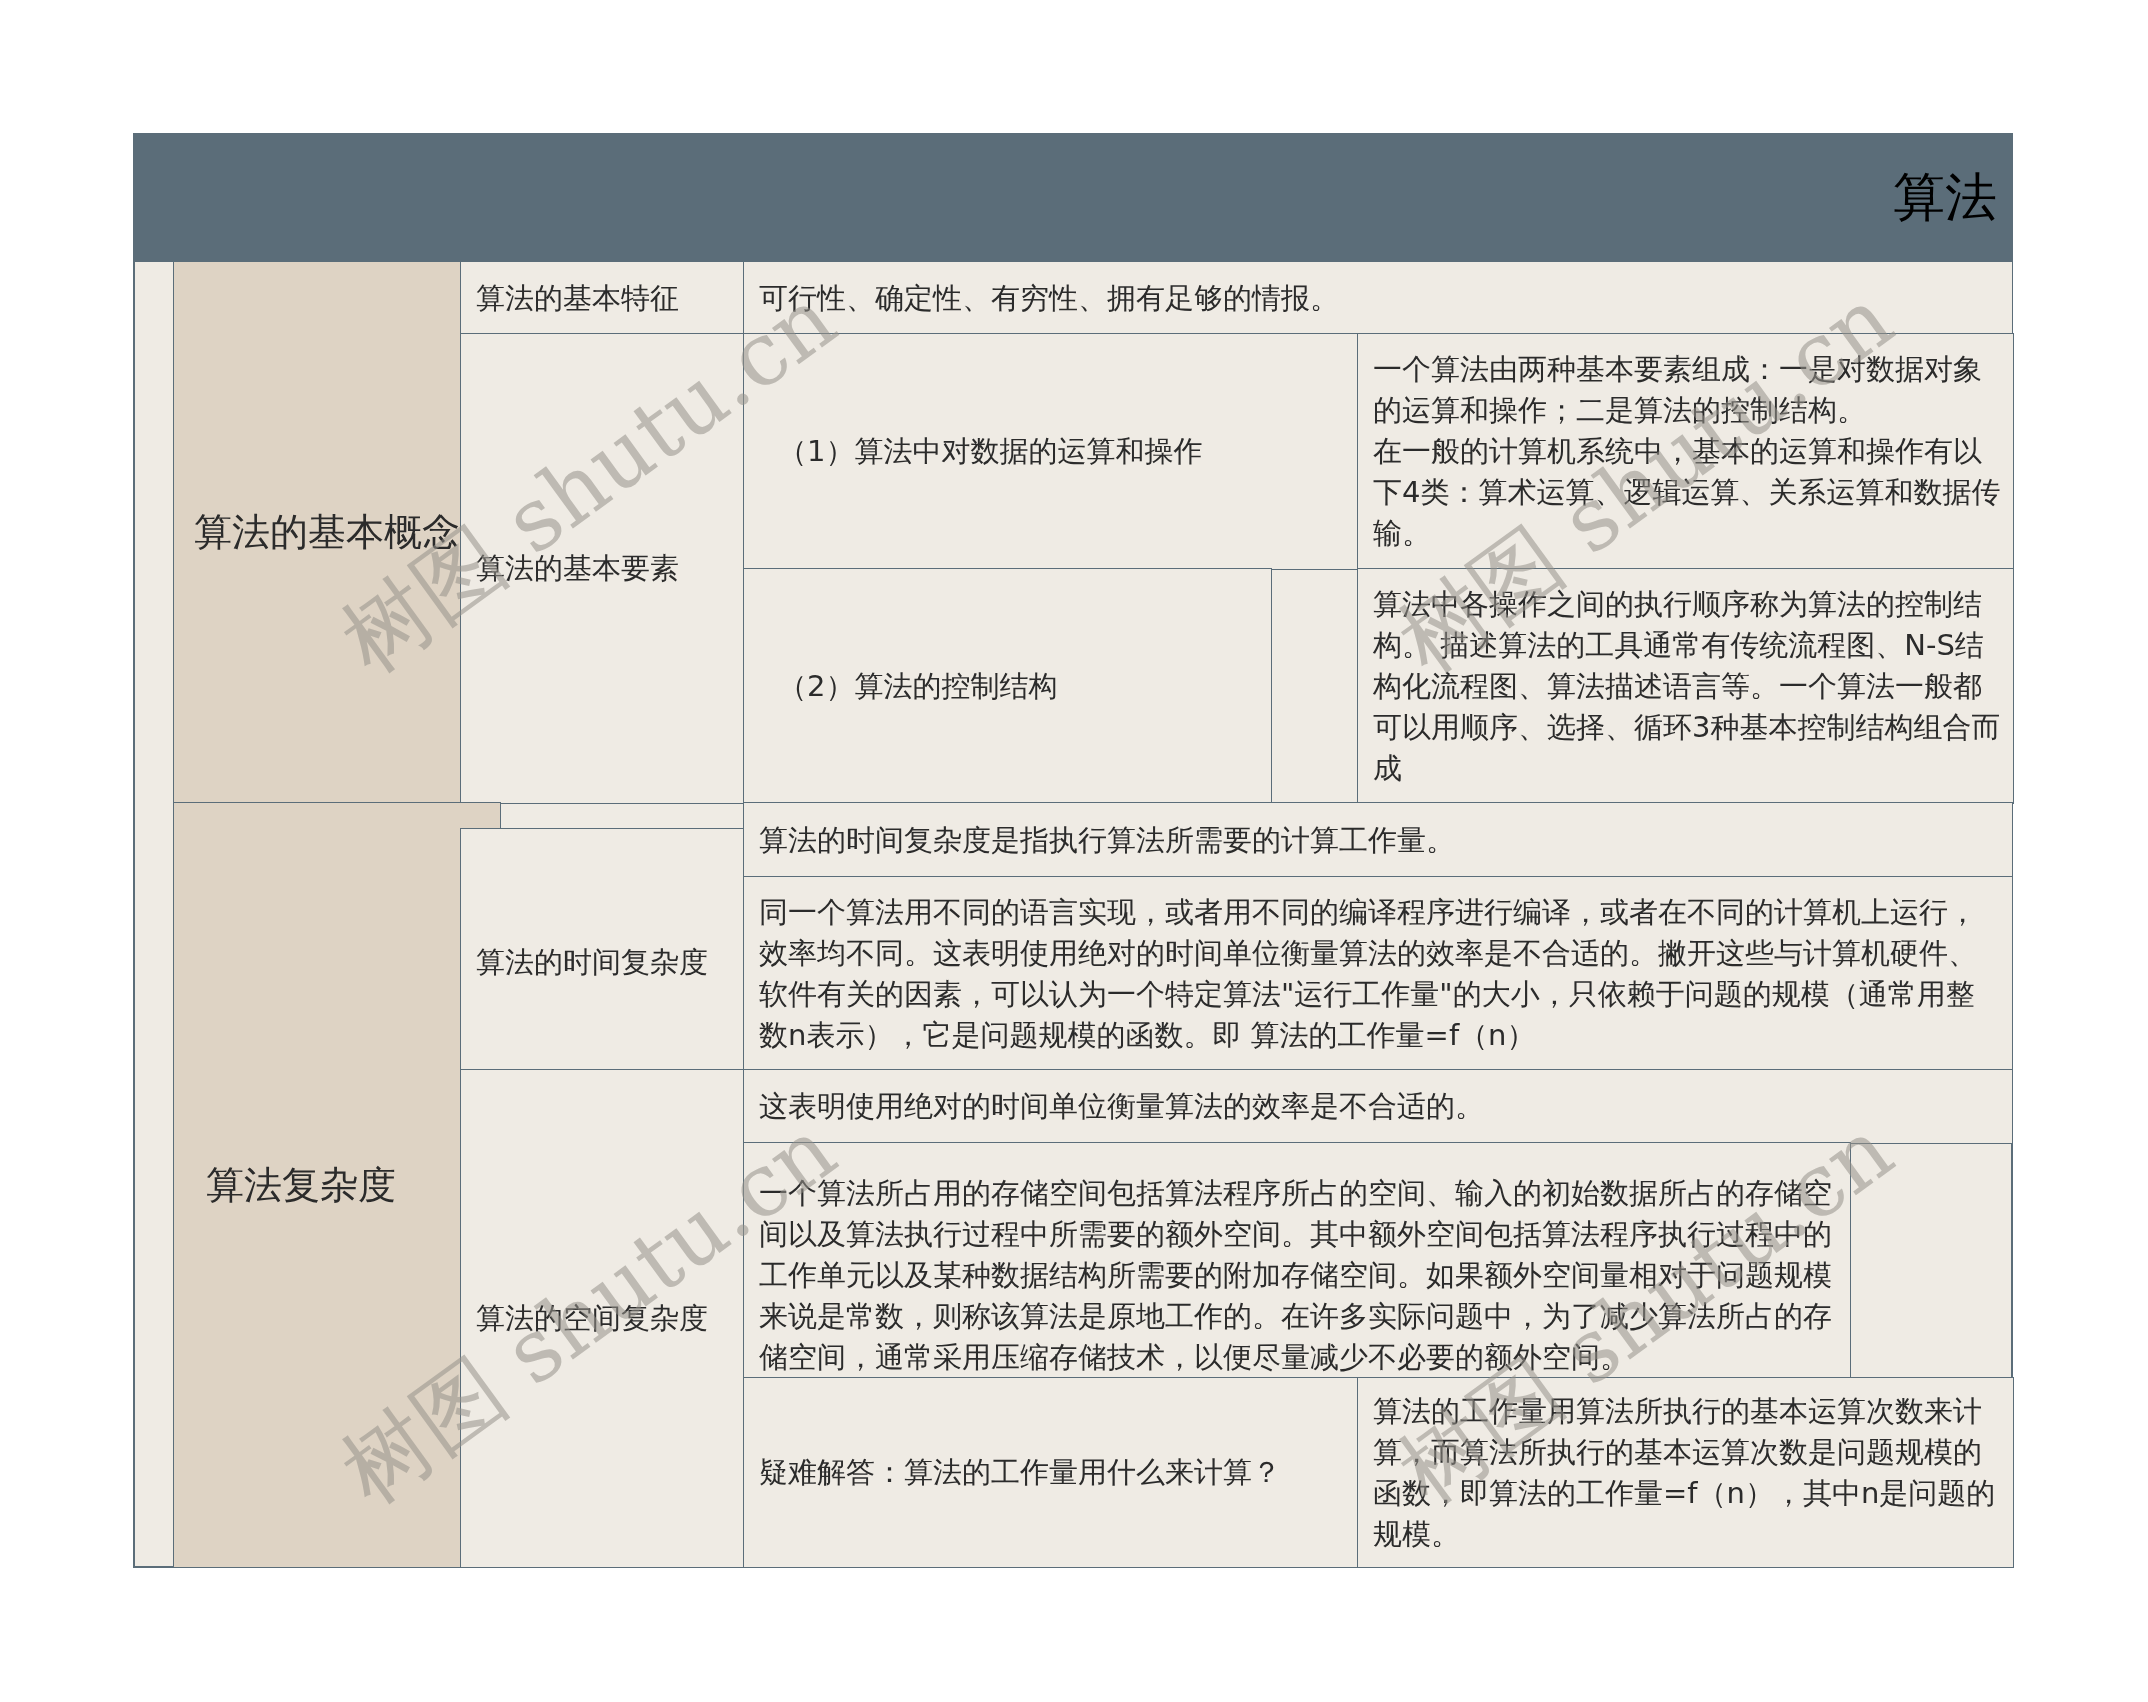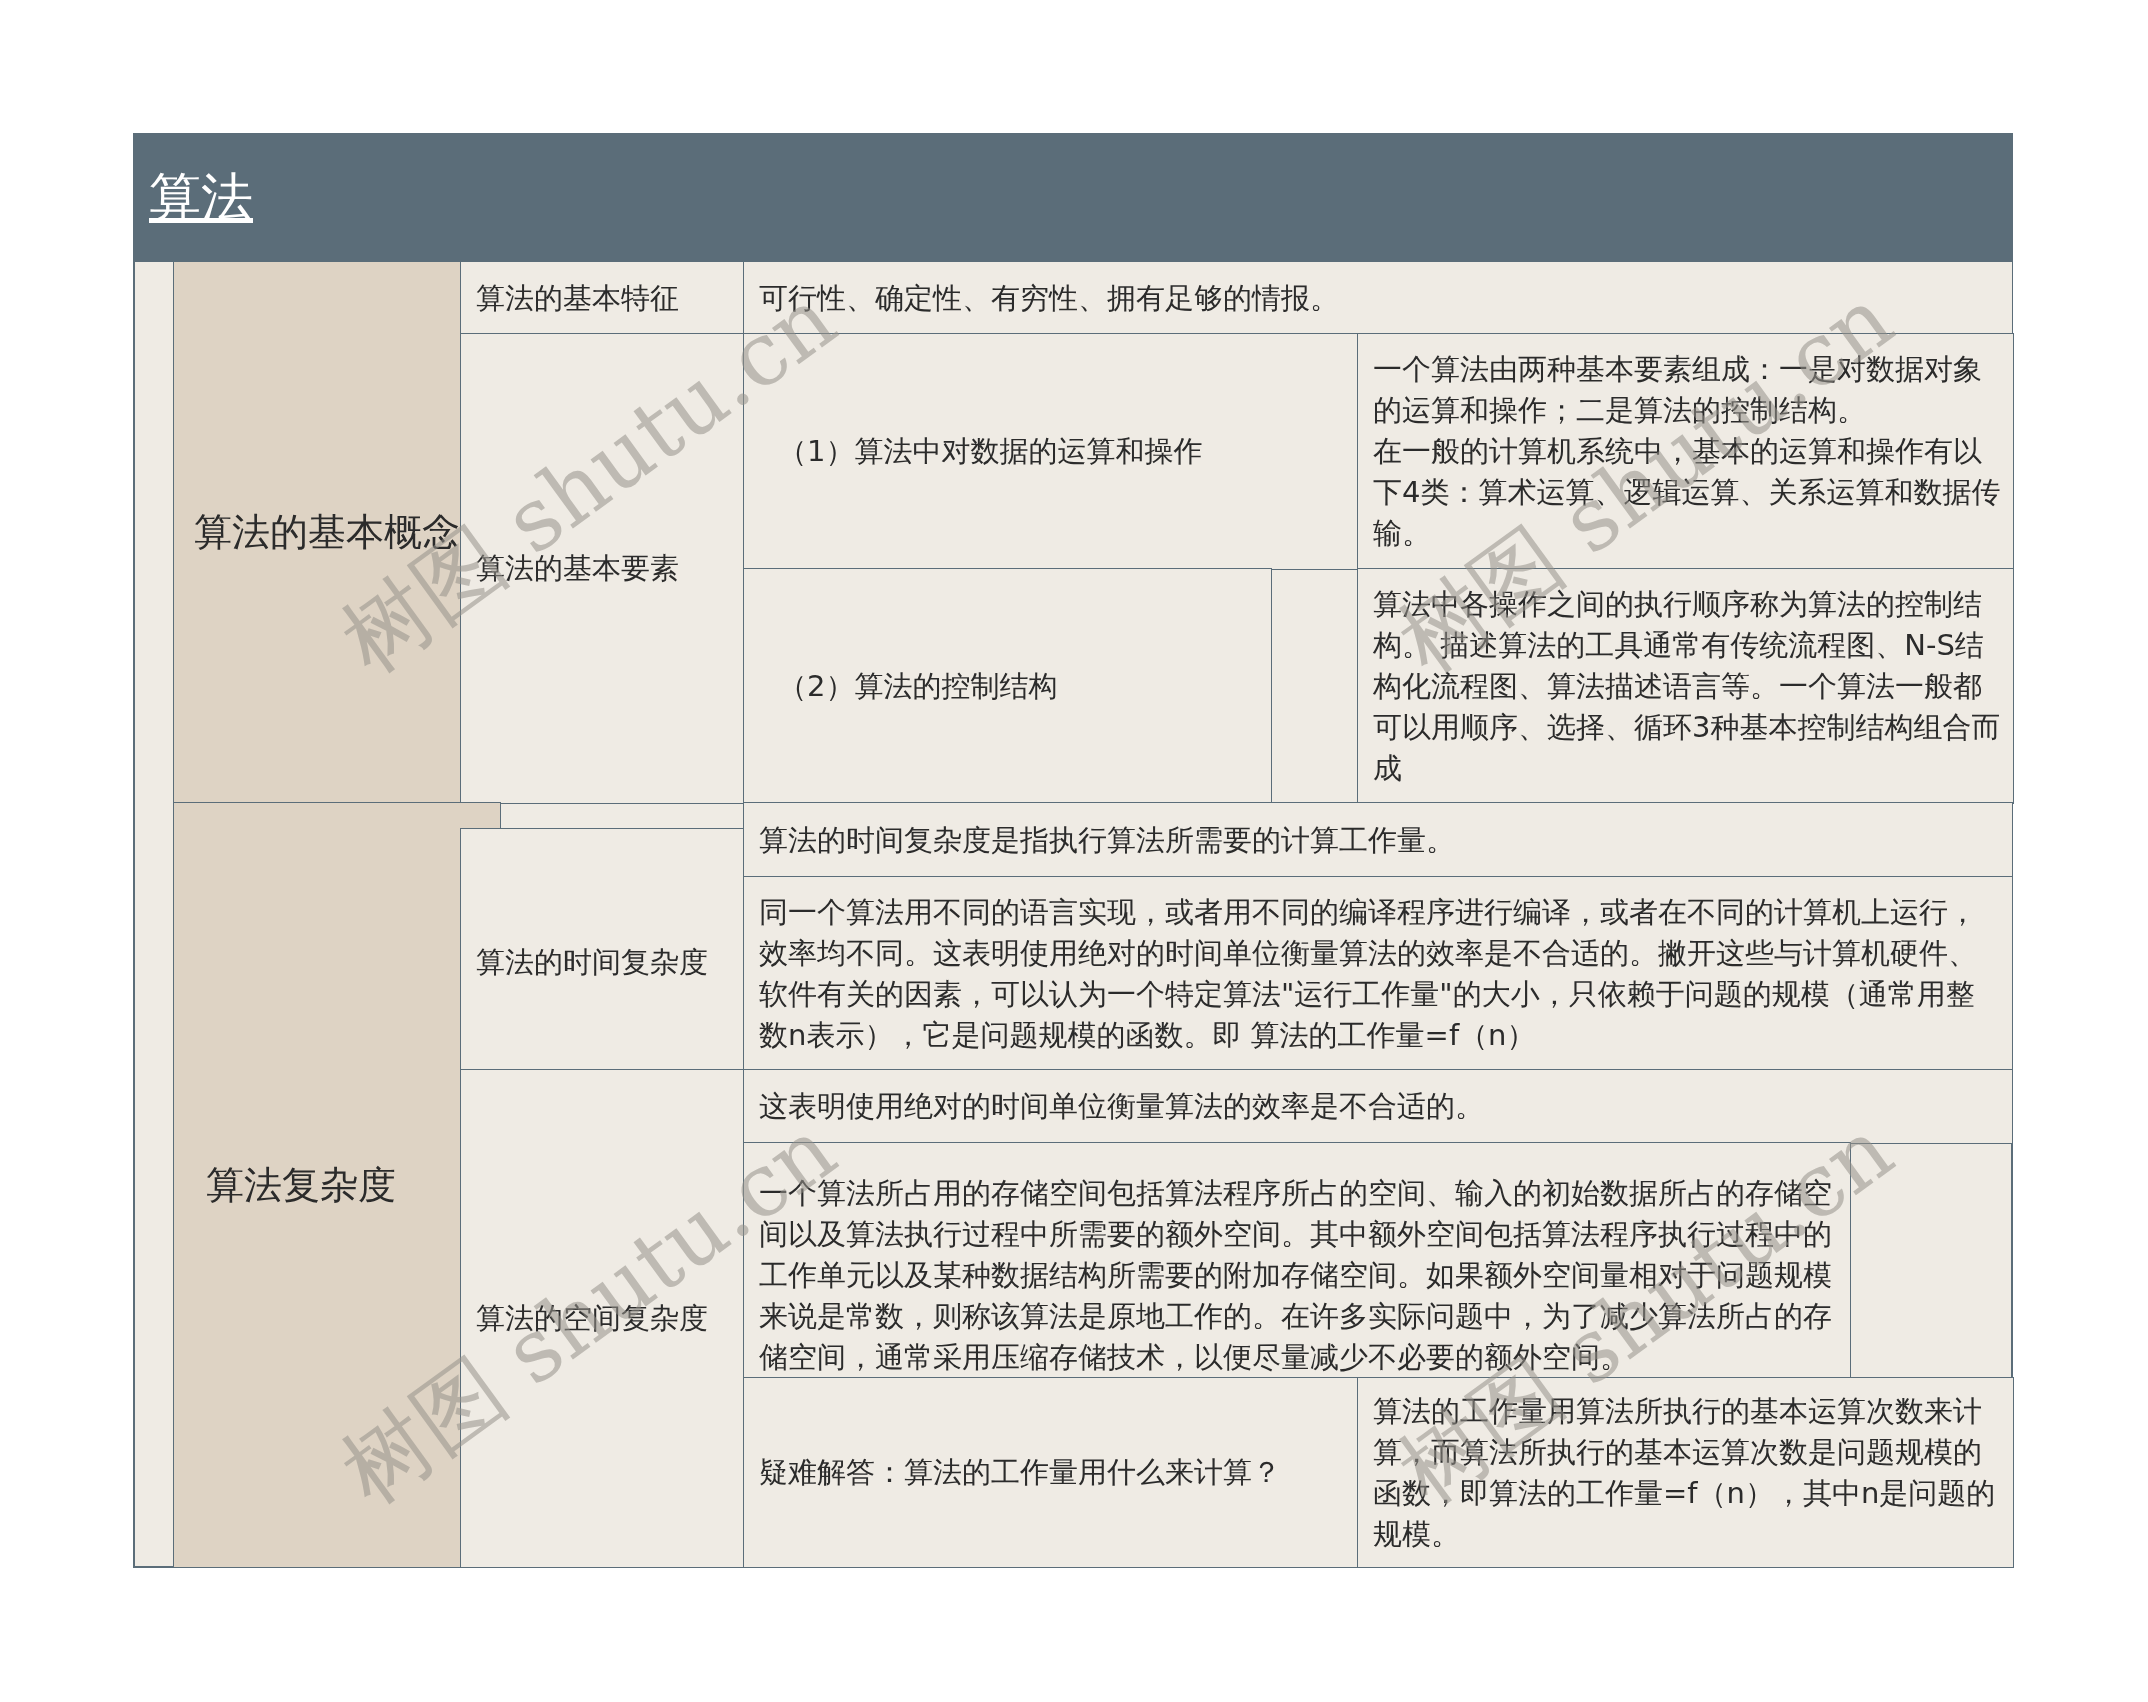--- a/index.html
+++ b/index.html
@@ -4,21 +4,21 @@
 <style>
   html, body { margin: 0; padding: 0; background: #ffffff; }
   body { width: 2148px; height: 1703px; position: relative; overflow: hidden;
          font-family: "DejaVu Sans", "Liberation Sans", sans-serif; color: #2b2b2b; }
   .table { position: absolute; left: 133px; top: 133px; width: 1880px; height: 1435px;
            box-sizing: border-box; border: 2.5px solid #5b6d79; background: #efebe4; }
   .cell { position: absolute; box-sizing: border-box; border: 1.7px solid #5b6d79;
           background: #efebe4; display: flex; align-items: center;
           padding: 0 15px; font-size: 29px; line-height: 41px; }
   .cell.lvl1 { background: #ded3c4; font-size: 38px; line-height: 47px; padding-left: 20px; margin-left: 40px; }
-  .cell.hdr { background: #5b6d79; color: #ffffff; font-size: 52px; justify-content: flex-start; border-color: #5b6d79; text-decoration: underline; }
+  .cell.hdr { background: #5b6d79; color: #000000; font-size: 52px; justify-content: flex-end; border-color: #5b6d79; }
   .cell span { display: block; white-space: pre-wrap; word-break: break-all; }
   .watermark { position: absolute; font-family: "DejaVu Serif", "Liberation Serif", serif;
                font-size: 87px; color: rgba(150,145,138,0.55); transform: rotate(-36deg);
                transform-origin: left top; white-space: nowrap; pointer-events: none; }
 </style>
 </head>
 <body>
 
 <div class="table"></div>
 

